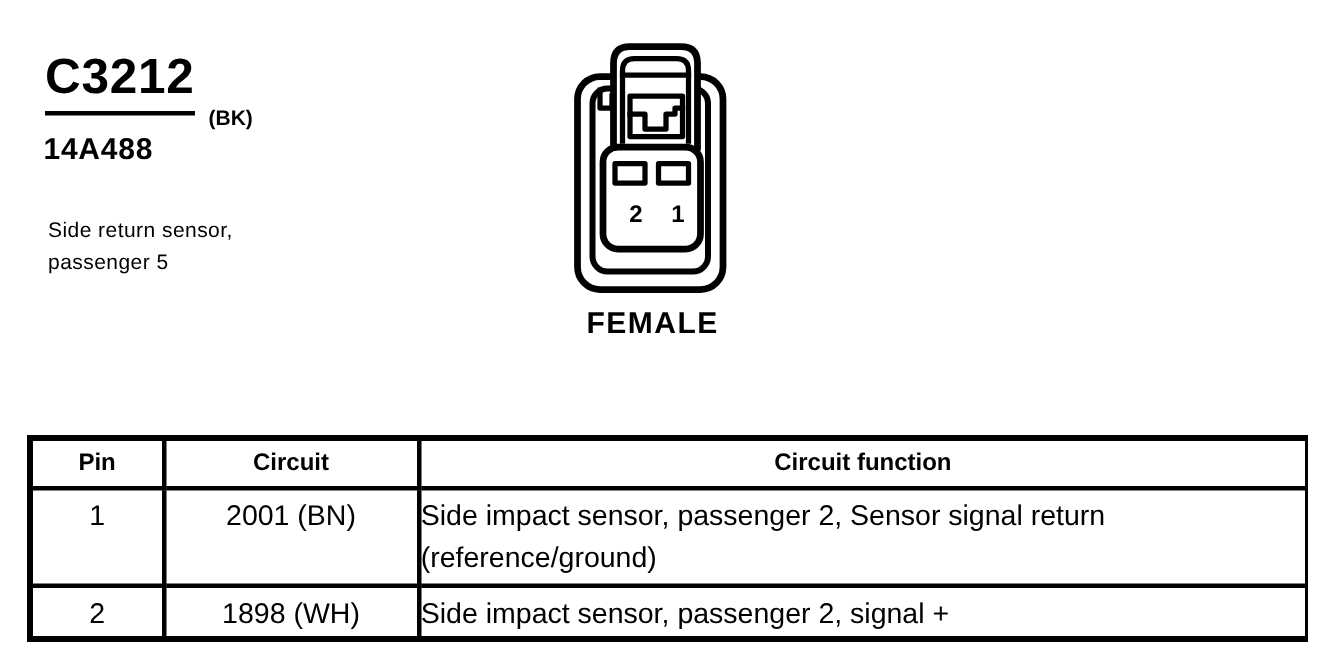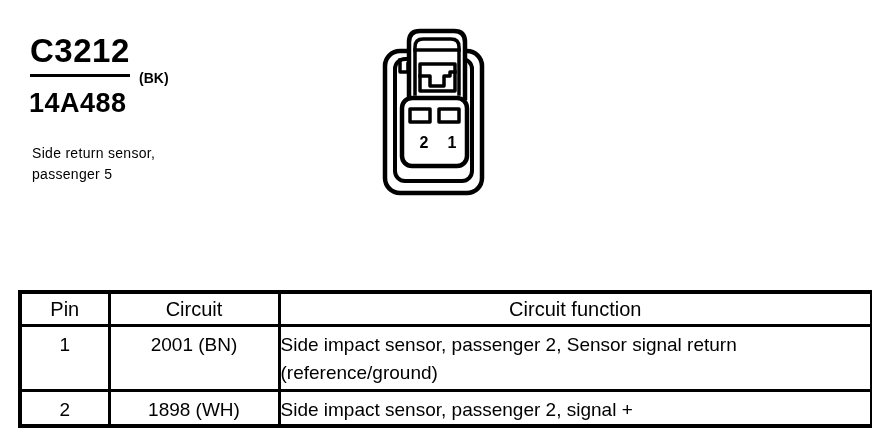--- a/index.html
+++ b/index.html
@@ -22,21 +22,21 @@
     left: 30px; top: 74px;
     width: 100px; height: 3px;
     background: #000;
   }
   .color-code {
     left: 139px; top: 44px;
     font-size: 14px; font-weight: 700; margin-top: 26px;
   }
   .part-number {
     left: 29px; top: 90px;
-    font-size: 27px; font-weight: 700; letter-spacing: 0.5px;
+    font-size: 20px; font-weight: 700; letter-spacing: 0.5px;
     line-height: 1;
   }
   .description {
     left: 32px; top: 143px;
     font-size: 14px; line-height: 21px; letter-spacing: 0.3px;
   }
   .connector-svg { left: 372px; top: 26px; }
   .female-label {
     left: 391px; top: 205px;
     font-size: 20px; font-weight: 700; letter-spacing: 1px;
@@ -48,21 +48,21 @@
     border-collapse: collapse; table-layout: fixed;
     border: 4px solid #000;
   }
   table.pinout th, table.pinout td {
     border: 3px solid #000;
     font-family: "Liberation Sans", sans-serif;
     color: #000;
   }
   table.pinout th {
     height: 30px;
-    font-size: 20px; font-weight: 400;
+    font-size: 16px; font-weight: 700;
     text-align: center; vertical-align: middle;
     padding: 0;
   }
   table.pinout td {
     font-size: 19px;
     vertical-align: top;
     padding: 4px 0 0 0;
     line-height: 28px;
   }
   tr.row-1 td { height: 58px; }
@@ -101,20 +101,21 @@
 
     <path stroke-width="3.5" d="M28,34 L28,46 L36,46 L36,38"></path>
 
     <rect x="30" y="72" width="65" height="68" rx="10" stroke-width="4.5"></rect>
     <rect x="38" y="83" width="20" height="13" stroke-width="3.5"></rect>
     <rect x="67" y="83" width="20" height="13" stroke-width="3.5"></rect>
     <text x="52" y="122" text-anchor="middle" stroke="none" fill="#000" font-family="Liberation Sans, sans-serif" font-size="16" font-weight="700">2</text>
     <text x="80" y="122" text-anchor="middle" stroke="none" fill="#000" font-family="Liberation Sans, sans-serif" font-size="16" font-weight="700">1</text>
   </svg>
 
+  <div class="abs female-label">FEMALE</div>
 
   <table class="pinout">
     <colgroup>
       <col style="width:89px">
       <col style="width:170px">
       <col style="width:593px">
     </colgroup>
     <tbody>
         <tr>
       <th>Pin</th>

